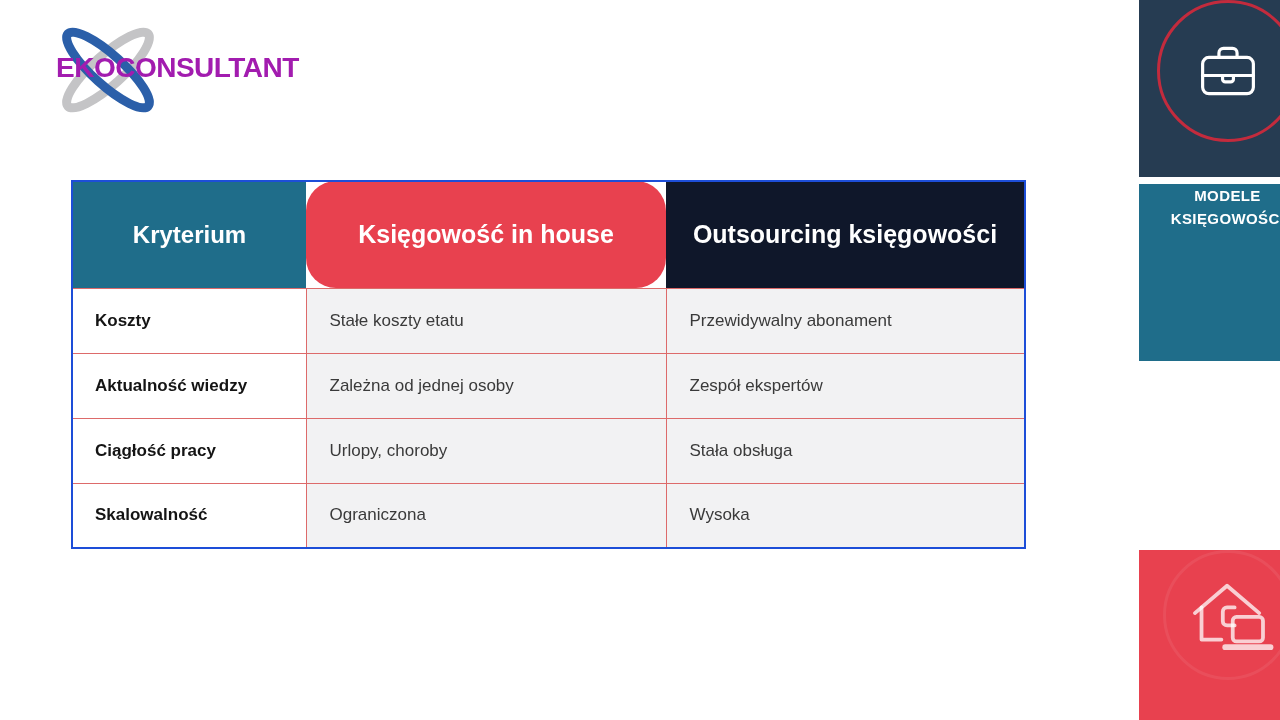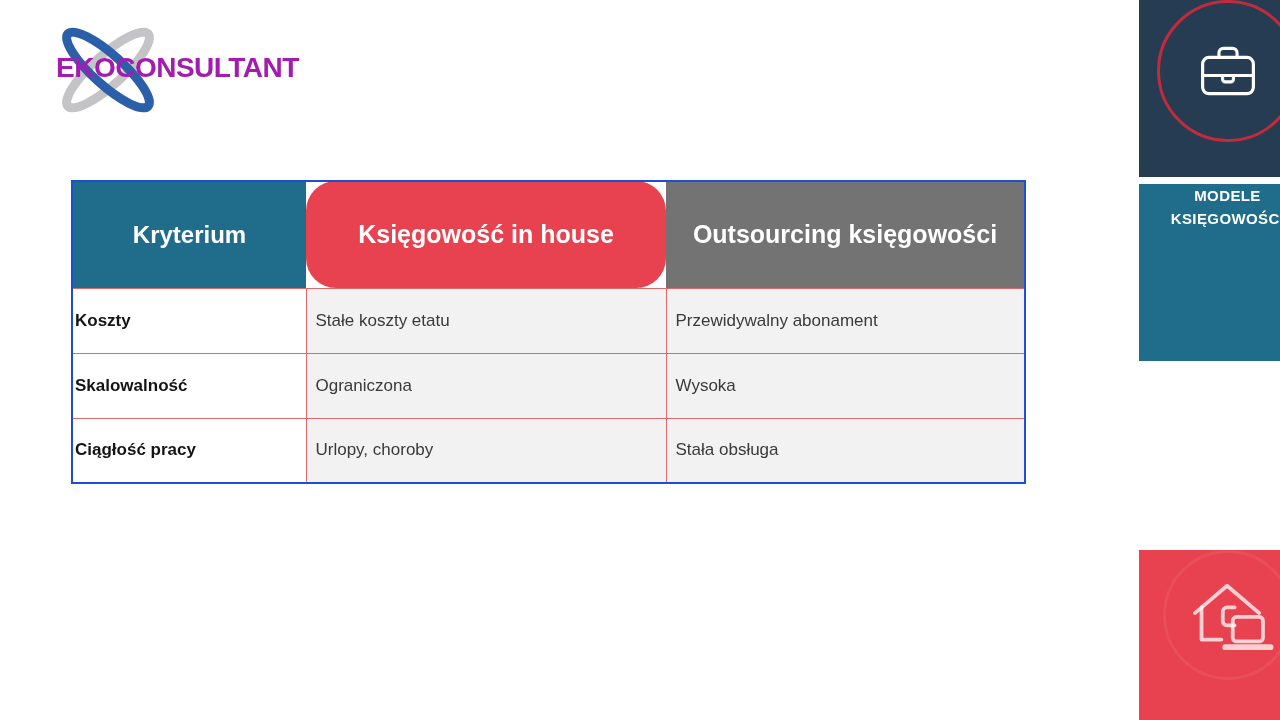--- a/index.html
+++ b/index.html
@@ -13,24 +13,24 @@
              letter-spacing:-0.5px;color:#a21caf;z-index:2;white-space:nowrap;}
 
   
   table.cmp{position:absolute;left:71px;top:152px;width:953px;border-collapse:collapse;
             table-layout:fixed;border:2px solid #1d4ed8;margin-top:28px;}
   table.cmp thead tr{height:107px;}
   table.cmp tbody tr{height:65px;}
   table.cmp th{border:none;color:#ffffff;font-weight:700;text-align:center;vertical-align:middle;padding:0 6px;}
   .th-criterion{background:#1F6D8A;font-size:24px;}
   .th-inhouse{background:#E8414F;font-size:25px;border-radius:30px;}
-  .th-outsourcing{background:#737373;font-size:25px;}
+  .th-outsourcing{background:#0f172a;font-size:25px;}
   table.cmp td{border:1px solid #DD6A6A;vertical-align:middle;font-size:17px;}
-  td.crit{background:#ffffff;font-weight:700;color:#141414;padding-left:2px;}
-  td.val{background:#F2F2F3;color:#3A3A3A;padding-left:9px;}
+  td.crit{background:#ffffff;font-weight:700;color:#141414;padding-left:22px;}
+  td.val{background:#F2F2F3;color:#3A3A3A;padding-left:23px;}
 
   
   .panel{position:absolute;left:1103px;width:177px;display:flex;justify-content:center;margin-left:36px;}
   .panel-brief{top:0;height:177px;background:#263C52;}
   .panel-modele{top:184px;height:177px;background:#1F6D8A;}
   .panel-roznice{top:369px;height:173px;background:#1F6D8A;}
   .panel-home{top:550px;height:170px;background:#E8414F;}
   .panel-label{color:#ffffff;font-size:15px;font-weight:700;letter-spacing:0.4px;
                line-height:1.55;text-align:center;max-width:134px;}
   .brief-circle{width:136px;height:136px;border:3.5px solid #C32B3D;border-radius:50%;
@@ -64,28 +64,33 @@
         <th class="th-outsourcing">Outsourcing księgowości</th>
       </tr>
     </thead>
     <tbody>
       <tr>
         <td class="crit">Koszty</td>
         <td class="val">Stałe koszty etatu</td>
         <td class="val">Przewidywalny abonament</td>
       </tr>
       <tr>
-        <td class="crit">Skalowalność</td>
-        <td class="val">Ograniczona</td>
-        <td class="val">Wysoka</td>
+        <td class="crit">Aktualność wiedzy</td>
+        <td class="val">Zależna od jednej osoby</td>
+        <td class="val">Zespół ekspertów</td>
       </tr>
       <tr>
         <td class="crit">Ciągłość pracy</td>
         <td class="val">Urlopy, choroby</td>
         <td class="val">Stała obsługa</td>
+      </tr>
+      <tr>
+        <td class="crit">Skalowalność</td>
+        <td class="val">Ograniczona</td>
+        <td class="val">Wysoka</td>
       </tr>
     </tbody>
   </table>
 
   <div class="panel panel-brief">
     <div class="brief-circle">
       <svg width="66" height="58" viewBox="0 0 72 64">
         <g fill="none" stroke="#ffffff" stroke-width="3.5" stroke-linejoin="round" stroke-linecap="round">
           <path d="M 26,17 v-5 a5,5 0 0 1 5,-5 h 10 a5,5 0 0 1 5,5 v 5"></path>
           <rect x="8" y="17" width="56" height="40" rx="7"></rect>

